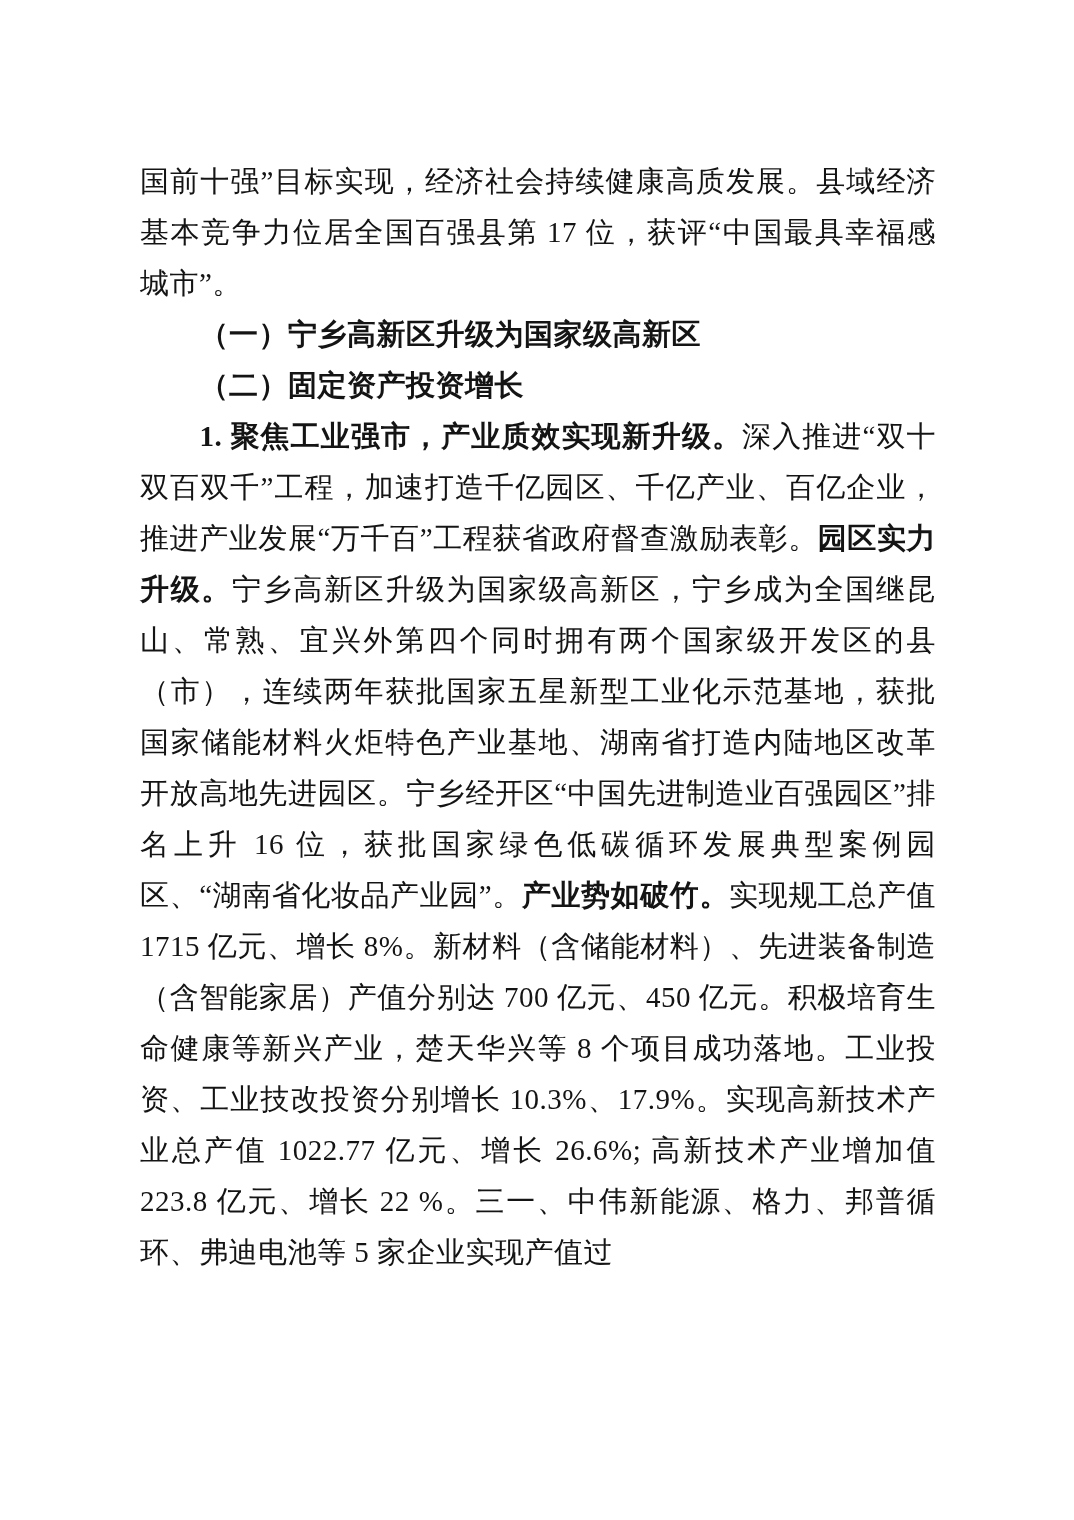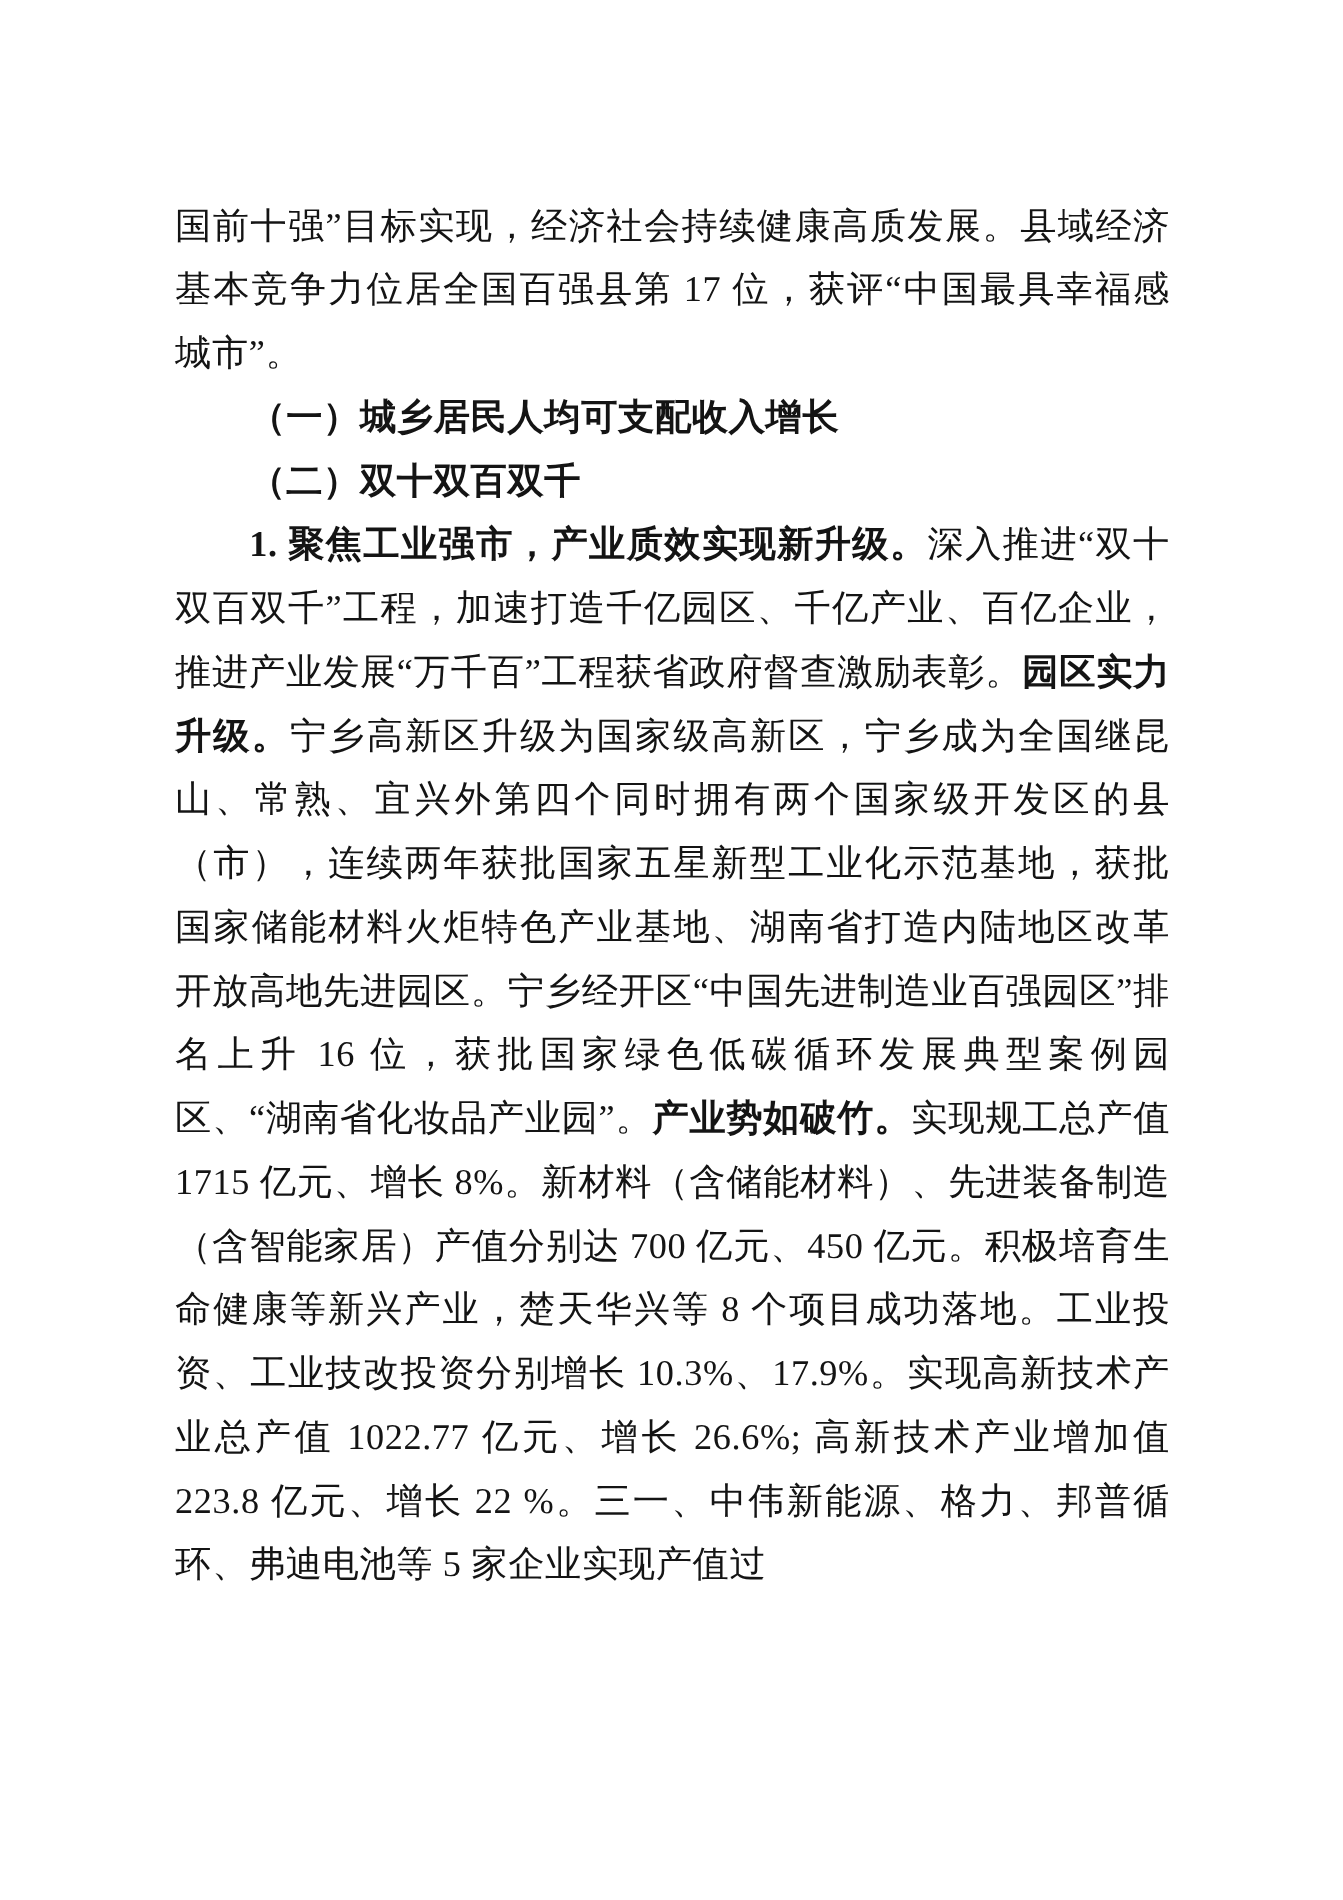--- a/index.html
+++ b/index.html
@@ -35,23 +35,23 @@
   }
 </style>
 </head>
 <body>
 
 <div class="page">
   <div class="content">
 
     <p class="para no-indent"><span>国前十强”目标实现，经济社会持续健康高质发展。县域经济基本竞争力位居全国百强县第 17 位，获评“中国最具幸福感城市”。</span></p>
 
-    <p class="para"><span class="bold">（一）城乡居民人均可支配收入增长</span></p>
+    <p class="para"><span class="bold">（一）宁乡高新区升级为国家级高新区</span></p>
 
 
-    <p class="para"><span class="bold">（二）双十双百双千</span></p>
+    <p class="para"><span class="bold">（二）固定资产投资增长</span></p>
 
     <p class="para"><span class="bold">1. 聚焦工业强市，产业质效实现新升级。</span><span>深入推进“双十双百双千”工程，加速打造千亿园区、千亿产业、百亿企业，推进产业发展“万千百”工程获省政府督查激励表彰。</span><span class="bold">园区实力升级。</span><span>宁乡高新区升级为国家级高新区，宁乡成为全国继昆山、常熟、宜兴外第四个同时拥有两个国家级开发区的县（市），连续两年获批国家五星新型工业化示范基地，获批国家储能材料火炬特色产业基地、湖南省打造内陆地区改革开放高地先进园区。宁乡经开区“中国先进制造业百强园区”排名上升 16 位，获批国家绿色低碳循环发展典型案例园区、“湖南省化妆品产业园”。</span><span class="bold">产业势如破竹。</span><span>实现规工总产值 1715 亿元、增长 8%。新材料（含储能材料）、先进装备制造（含智能家居）产值分别达 700 亿元、450 亿元。积极培育生命健康等新兴产业，楚天华兴等 8 个项目成功落地。工业投资、工业技改投资分别增长 10.3%、17.9%。实现高新技术产业总产值 1022.77 亿元、增长 26.6%; 高新技术产业增加值 223.8 亿元、增长 22 %。三一、中伟新能源、格力、邦普循环、弗迪电池等 5 家企业实现产值过</span></p>
 
   </div>
 
   <div class="page-footer">– 2 –</div>
 </div>
 
 </body></html>

